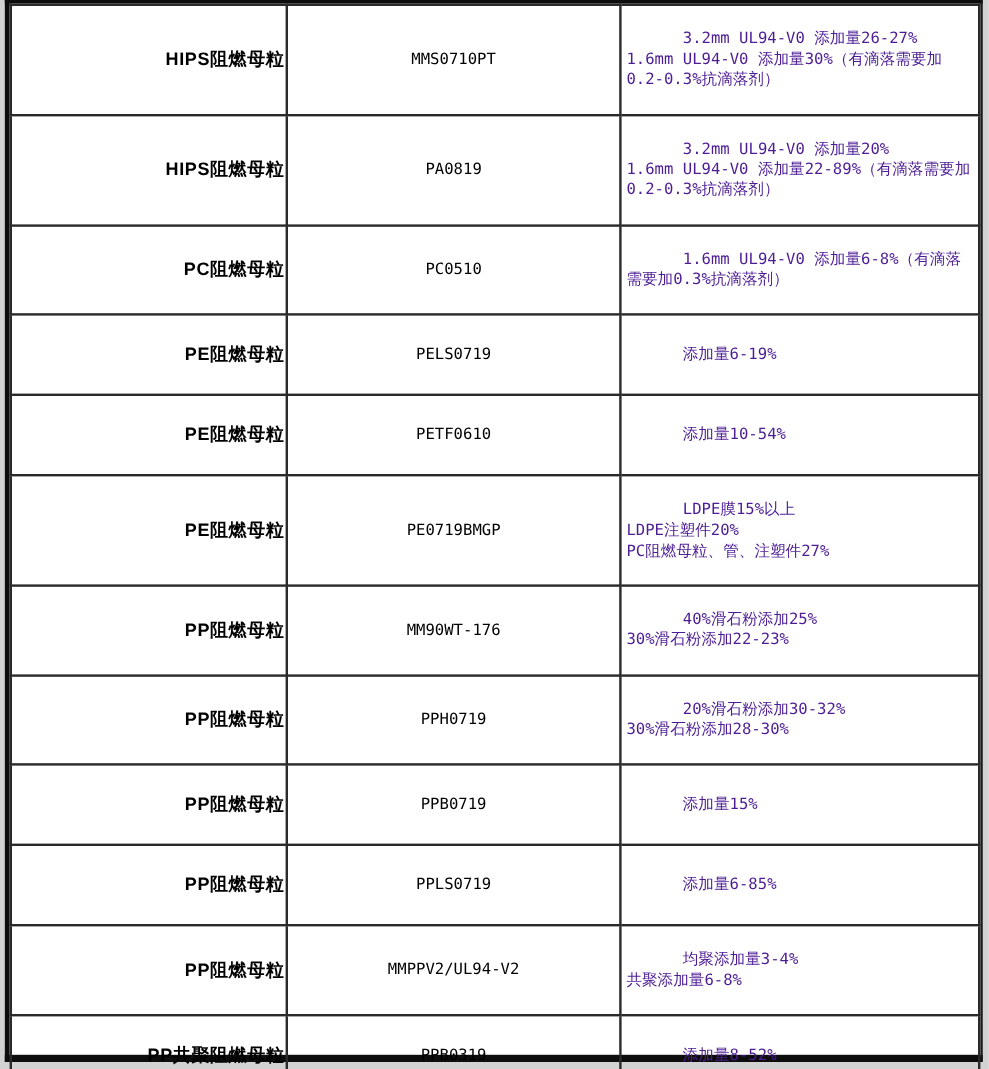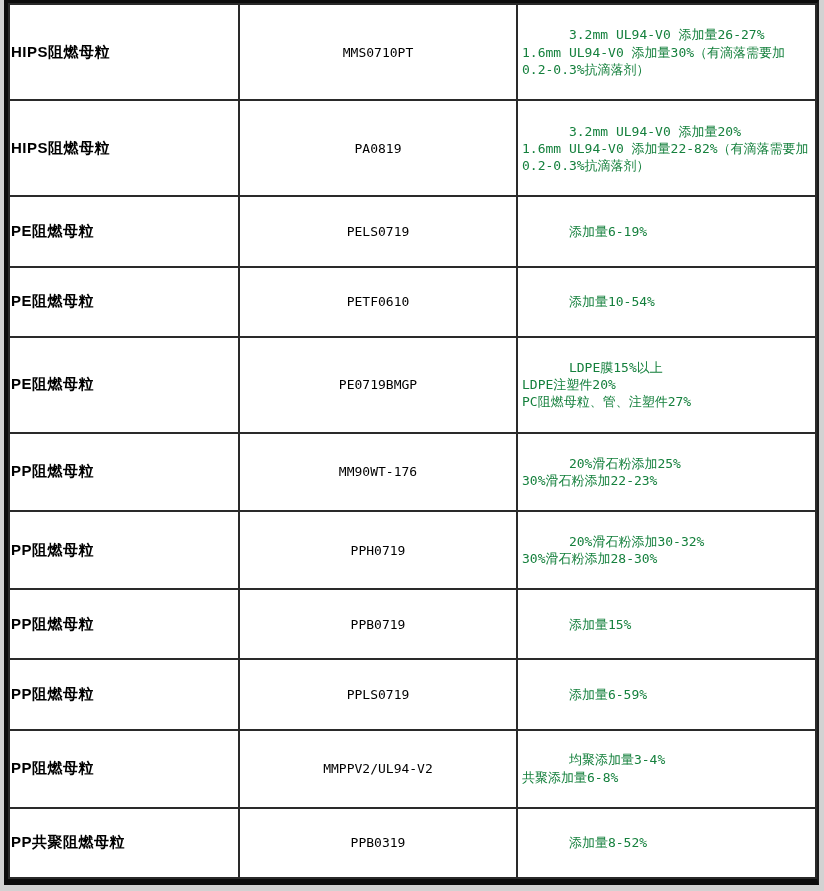--- a/index.html
+++ b/index.html
@@ -36,40 +36,40 @@
   table.product-table td {
     border: 2px solid #2a2a2a;
     vertical-align: middle;
     overflow: hidden;
     box-sizing: border-box;
   }
   table.product-table tr {
     height: 67px;
   }
   td.cat {
-    text-align: left;
+    text-align: right;
     font-family: "Liberation Sans", sans-serif;
     font-weight: bold;
     font-size: 15px;
     color: #000000;
     letter-spacing: 0.5px;
   }
   td.model {
     text-align: center;
     font-family: "DejaVu Sans Mono", monospace;
     font-size: 13px;
     color: #000000;
     margin-left: 16px;
   }
   td.notes {
     text-align: left;
     font-family: "DejaVu Sans Mono", monospace;
     font-size: 13px;
     line-height: 1.32;
-    color: #15803d;
+    color: #4c1d95;
     padding: 2px 3px 2px 4px;
     white-space: pre-wrap;
   }
 </style>
 </head>
 <body>
 
 <div class="table-wrap">
   <table class="product-table">
     <colgroup>
@@ -93,24 +93,35 @@
 
   <tr>
     <td class="cat">
       <span>HIPS阻燃母粒</span>
     </td>
     <td class="model">
       <span>PA0819</span>
     </td>
     <td class="notes">
       <span>3.2mm UL94-V0 添加量20%
-1.6mm UL94-V0 添加量22-82%（有滴落需要加0.2-0.3%抗滴落剂）</span>
-    </td>
-  </tr>
-
+1.6mm UL94-V0 添加量22-89%（有滴落需要加0.2-0.3%抗滴落剂）</span>
+    </td>
+  </tr>
+
+  <tr>
+    <td class="cat">
+      <span>PC阻燃母粒</span>
+    </td>
+    <td class="model">
+      <span>PC0510</span>
+    </td>
+    <td class="notes">
+      <span>1.6mm UL94-V0 添加量6-8%（有滴落需要加0.3%抗滴落剂）</span>
+    </td>
+  </tr>
 
   <tr>
     <td class="cat">
       <span>PE阻燃母粒</span>
     </td>
     <td class="model">
       <span>PELS0719</span>
     </td>
     <td class="notes">
       <span>添加量6-19%</span>
@@ -144,21 +155,21 @@
   </tr>
 
   <tr>
     <td class="cat">
       <span>PP阻燃母粒</span>
     </td>
     <td class="model">
       <span>MM90WT-176</span>
     </td>
     <td class="notes">
-      <span>20%滑石粉添加25%
+      <span>40%滑石粉添加25%
 30%滑石粉添加22-23%</span>
     </td>
   </tr>
 
   <tr>
     <td class="cat">
       <span>PP阻燃母粒</span>
     </td>
     <td class="model">
       <span>PPH0719</span>
@@ -182,21 +193,21 @@
   </tr>
 
   <tr>
     <td class="cat">
       <span>PP阻燃母粒</span>
     </td>
     <td class="model">
       <span>PPLS0719</span>
     </td>
     <td class="notes">
-      <span>添加量6-59%</span>
+      <span>添加量6-85%</span>
     </td>
   </tr>
 
   <tr>
     <td class="cat">
       <span>PP阻燃母粒</span>
     </td>
     <td class="model">
       <span>MMPPV2/UL94-V2</span>
     </td>

